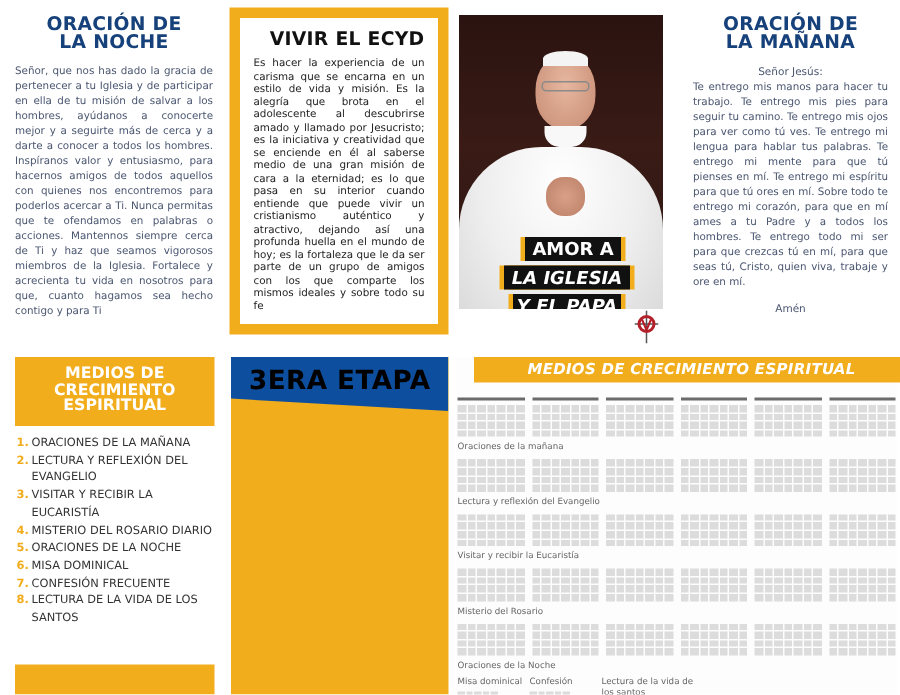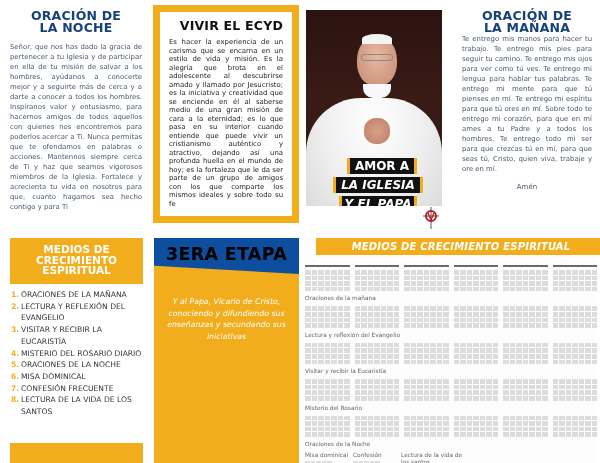--- a/index.html
+++ b/index.html
@@ -110,20 +110,21 @@
     <circle cx="8" cy="9" r="5" fill="none" stroke="#b3202a" stroke-width="2"></circle>
     <path d="M5 6 L8 13 L11 6" fill="none" stroke="#b3202a" stroke-width="1.4"></path>
   </svg>
 </div>
 
 <section class="panel" id="p-manana">
   <h2 class="blue-title">
     <span>ORACIÓN DE</span><br>
     <span>LA MAÑANA</span>
   </h2>
+  <div class="salut">Señor Jesús:</div>
   <p class="prayer-text">Te entrego mis manos para hacer tu trabajo. Te entrego mis pies para seguir tu camino. Te entrego mis ojos para ver como tú ves. Te entrego mi lengua para hablar tus palabras. Te entrego mi mente para que tú pienses en mí. Te entrego mi espíritu para que tú ores en mí. Sobre todo te entrego mi corazón, para que en mí ames a tu Padre y a todos los hombres. Te entrego todo mi ser para que crezcas tú en mí, para que seas tú, Cristo, quien viva, trabaje y ore en mí.</p>
   <div class="amen">Amén</div>
 </section>
 
 <section class="panel" id="p-medios">
   <div class="orange-hdr">
     <span>MEDIOS DE</span><br>
     <span>CRECIMIENTO</span><br>
     <span>ESPIRITUAL</span>
   </div>
@@ -161,21 +162,20 @@
         <span class="txt">LECTURA DE LA VIDA DE LOS SANTOS</span>
       </li>
   </ul>
   <div class="bottom-bar"></div>
 </section>
 
 <section class="panel" id="p-etapa">
   <div class="etapa-hdr"></div>
   <h2 class="etapa-title">3ERA ETAPA</h2>
   <div class="etapa-body">
-    <p>Y al Papa, Vicario de Cristo, conociendo y difundiendo sus enseñanzas y secundando sus iniciativas</p>
   </div>
 </section>
 
 <section class="panel" id="p-cal">
   <div class="cal-hdr">MEDIOS DE CRECIMIENTO ESPIRITUAL</div>
   <div class="cal-rows" id="cal-rows">
       <div class="cal-row">
         <div class="month">
           <div class="month-bar"></div>
           <div class="grid">

